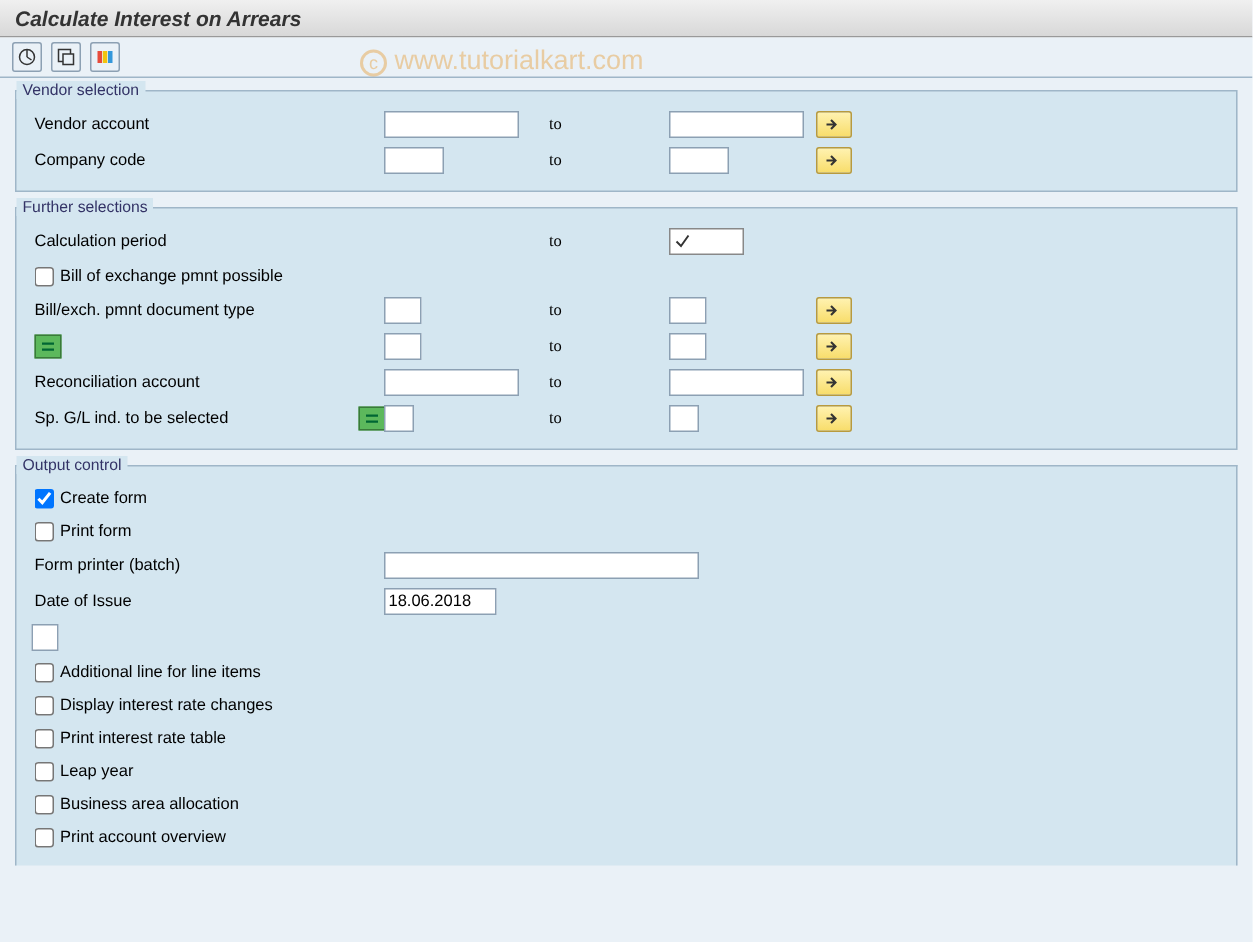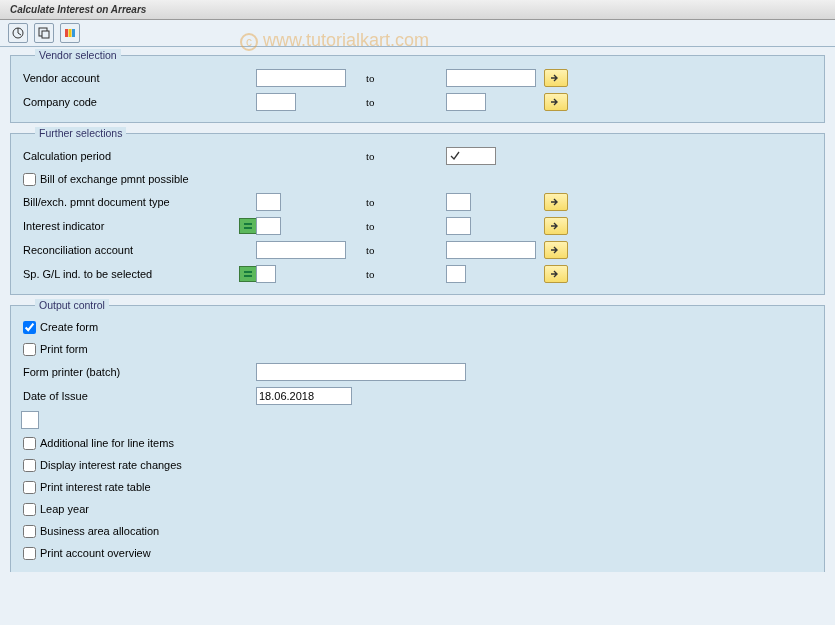--- a/index.html
+++ b/index.html
@@ -11,21 +11,21 @@
       height: 628px;
       overflow: hidden;
       position: relative;
     }
     .title-bar {
       background: linear-gradient(to bottom, #f0f0f0 0%, #d8d8d8 100%);
       border-bottom: 1px solid #999;
       padding: 4px 10px;
       font-style: italic;
       font-weight: bold;
-      font-size: 10px;
+      font-size: 14px;
       color: #333;
     }
     .toolbar {
       background: #eaf1f7;
       border-bottom: 1px solid #9fb6c8;
       padding: 3px 8px;
       display: flex;
       gap: 6px;
       align-items: center;
     }
@@ -45,21 +45,21 @@
     .group-box {
       border: 1px solid #9fb6c8;
       margin-bottom: 10px;
       background: #d4e6f0;
       position: relative;
       padding: 12px 10px 6px 10px;
     }
     .group-title {
       position: absolute;
       top: -7px;
-      left: 24px;
+      left: 0;
       background: #d4e6f0;
       padding: 0 4px;
       font-size: 10.5px;
       color: #336;
     }
     .row {
       display: flex;
       align-items: center;
       margin-bottom: 4px;
       height: 20px;
@@ -242,21 +242,20 @@
           <div class="multi-btn">
             <svg width="12" height="10">
               <path d="M1 5 L6 5 M4 2 L7 5 L4 8" stroke="#333" fill="none" stroke-width="1.4"></path>
             </svg>
           </div>
         </div>
     </div>
 
     <div class="row">
       <div class="lbl flex-inline">
-        <span style="flex:1">Interest indicator</span>
         <span class="green-ind">
             <svg width="10" height="10">
               <line x1="1" y1="3" x2="9" y2="3" stroke="#063" stroke-width="1.5"></line>
               <line x1="1" y1="7" x2="9" y2="7" stroke="#063" stroke-width="1.5"></line>
             </svg>
           </span>
       </div>
       <input type="text" style="width: 25px;">
       <div style="width:65px"></div>
       <div class="to">to</div>
@@ -324,21 +323,21 @@
       <span>Print form</span>
     </div>
 
     <div class="row">
       <div class="lbl">Form printer (batch)</div>
       <input type="text" style="width: 210px;">
     </div>
 
     <div class="row">
       <div class="lbl">Date of Issue</div>
-      <input type="text" style="width: 96px;" value="18.06.2018">
+      <input type="text" style="width: 75px;" value="18.06.2018">
     </div>
 
     <div class="row">
       <input type="text" style="width: 18px;">
     </div>
 
     <div class="cb-row">
       <input type="checkbox" style="">
       <span>Additional line for line items</span>
     </div>

